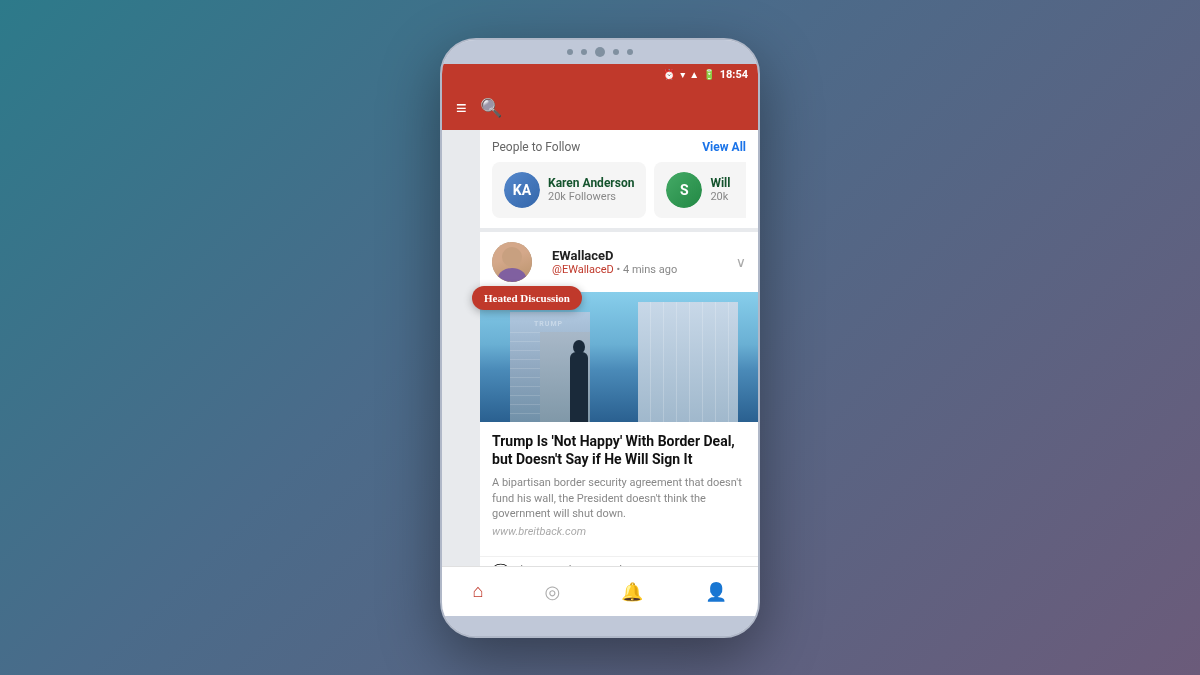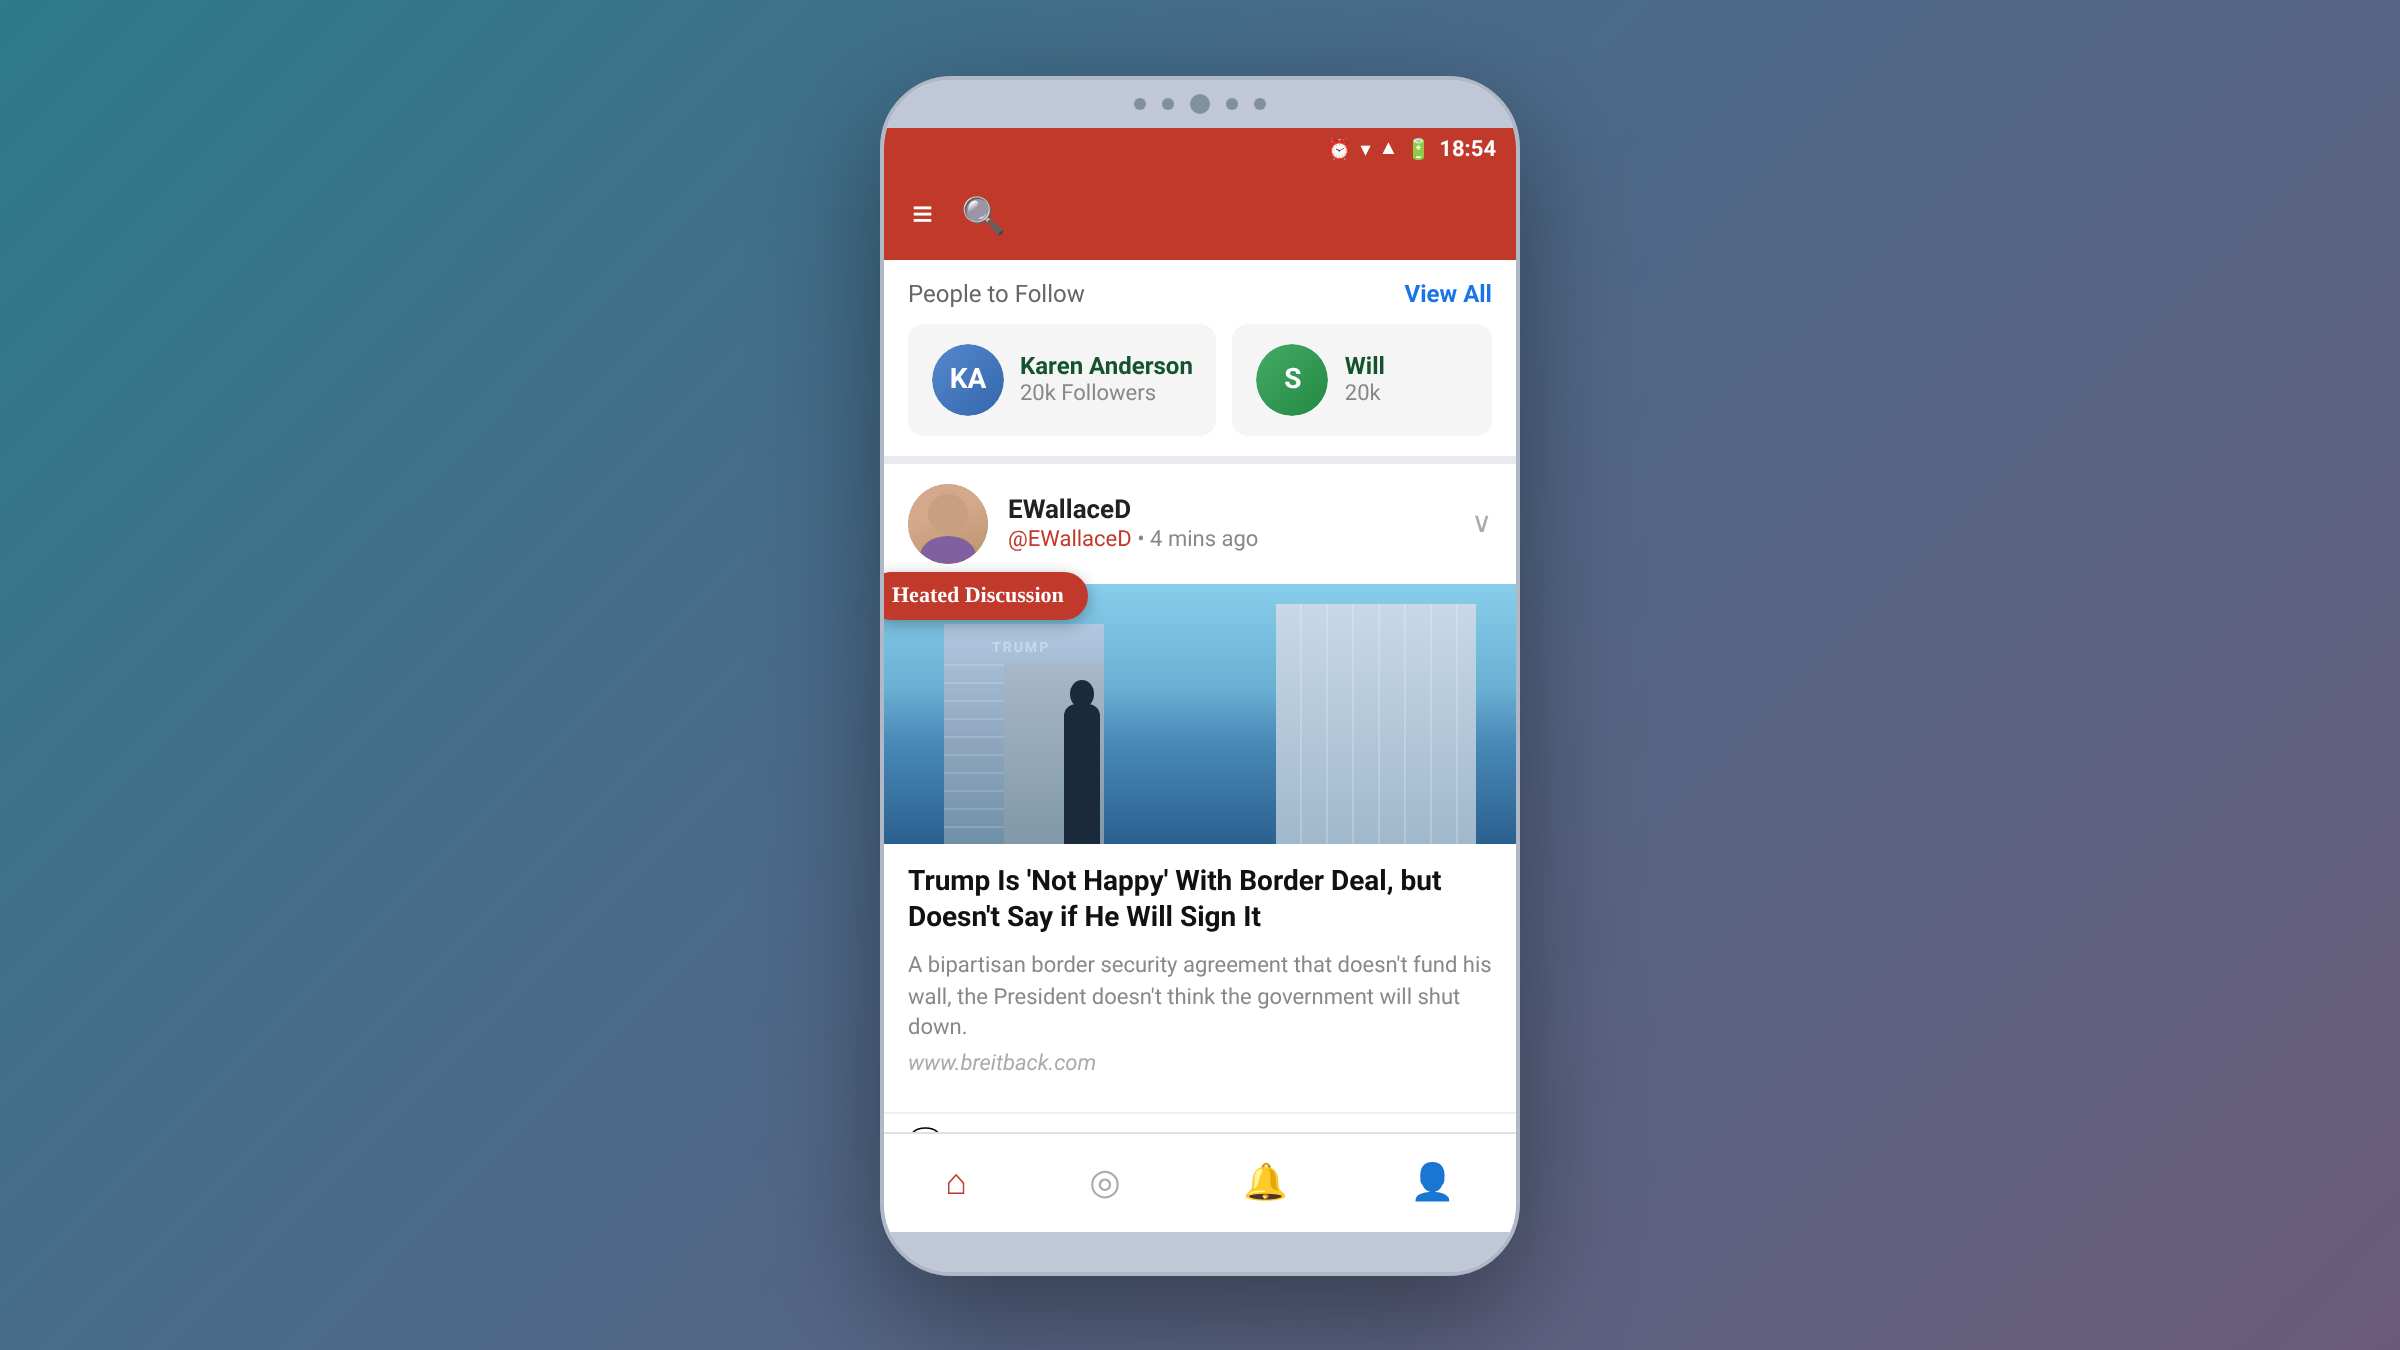--- a/index.html
+++ b/index.html
@@ -97,20 +97,21 @@
       color: white;
       font-size: 18px;
     }
 
     
     .content-area {
       flex: 1;
       background: #e8eaed;
       overflow: hidden;
       position: relative;
+      padding-left: 38px;
     }
 
     
     .people-section {
       background: white;
       padding: 10px 12px 0;
     }
     .people-header {
       display: flex;
       justify-content: space-between;
@@ -184,21 +185,21 @@
     
     .feed-card {
       background: white;
       margin-top: 4px;
       position: relative;
     }
     .feed-card-header {
       display: flex;
       align-items: center;
       padding: 10px 12px;
-      gap: 10px;
+      gap: 20px;
     }
     .feed-avatar {
       width: 40px;
       height: 40px;
       border-radius: 50%;
       background: linear-gradient(135deg, #c0a080, #a08060);
       flex-shrink: 0;
       display: flex;
       align-items: center;
       justify-content: center;

